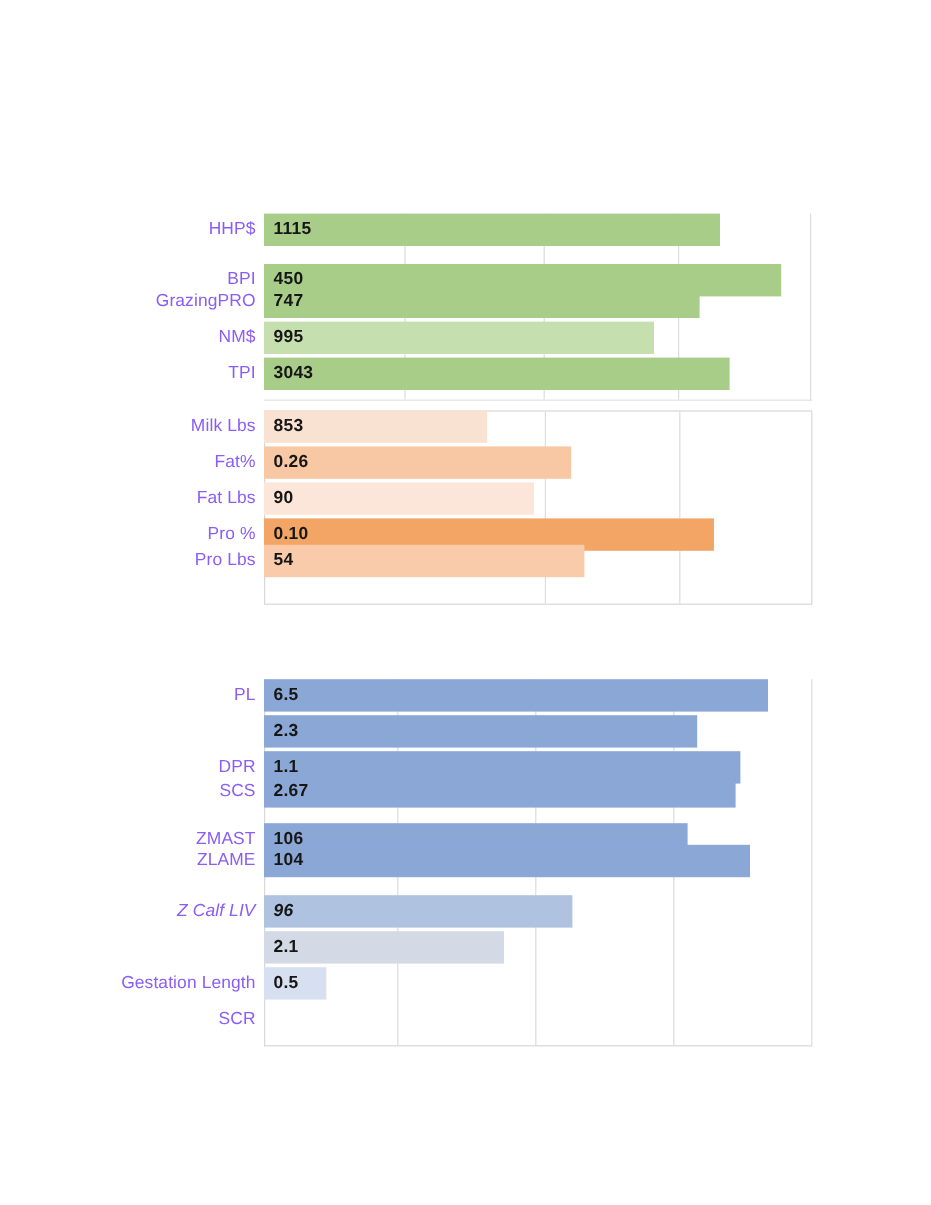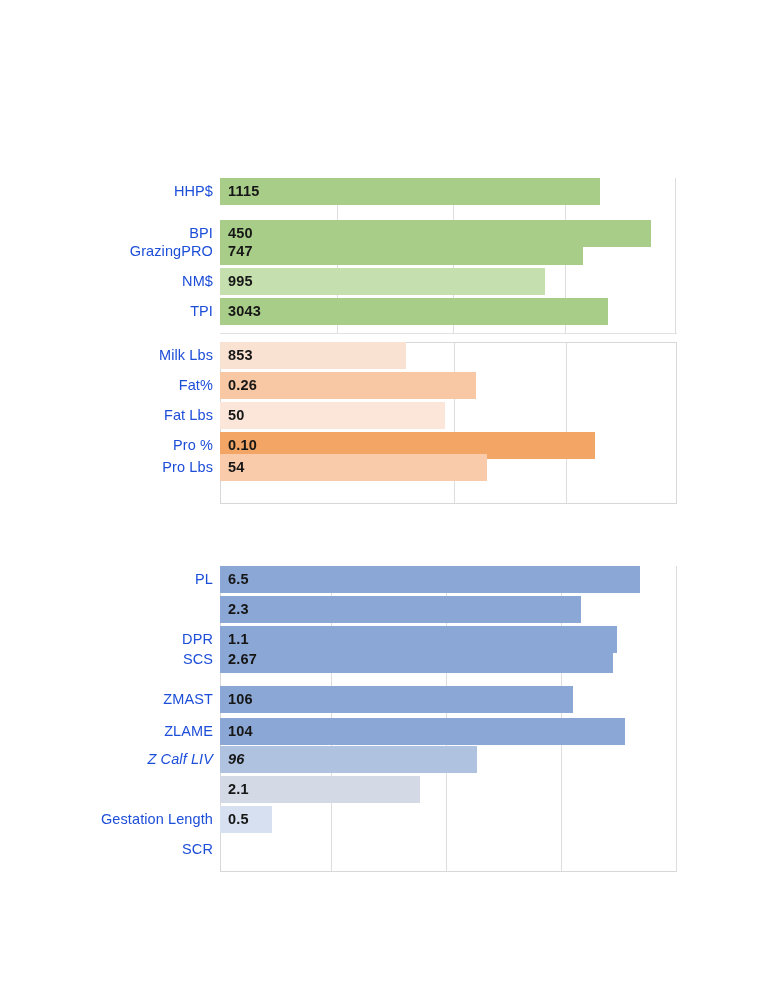--- a/index.html
+++ b/index.html
@@ -77,21 +77,21 @@
     right: 0;
     height: 30px;
     display: block;
   }
 
   .row-label {
     position: absolute;
     left: 0;
     width: 128px;
     text-align: right;
-    color: #1d4ed8;
+    color: #8b5cf6;
     font-size: 14.5px;
     line-height: 27px;
     top: 0;
     white-space: nowrap;
     letter-spacing: 0.1px;
   }
 
   .bar-track {
     position: absolute;
     left: 135px;
@@ -189,21 +189,21 @@
           <div class="bar-track">
             <div class="bar" style="width: 256px; background: rgb(248, 199, 164);"></div>
           </div>
           <div class="bar-value">0.26</div>
         </div>
         <div class="row" style="top: 60px;">
           <div class="row-label">Fat Lbs</div>
           <div class="bar-track">
             <div class="bar" style="width: 225px; background: rgb(251, 230, 217);"></div>
           </div>
-          <div class="bar-value">50</div>
+          <div class="bar-value">90</div>
         </div>
         <div class="row" style="top: 90px;">
           <div class="row-label">Pro %</div>
           <div class="bar-track">
             <div class="bar" style="width: 375px; background: rgb(242, 165, 101);"></div>
           </div>
           <div class="bar-value">0.10</div>
         </div>
         <div class="row" style="top: 112px;">
           <div class="row-label">Pro Lbs</div>
@@ -250,21 +250,21 @@
           </div>
           <div class="bar-value">2.67</div>
         </div>
         <div class="row" style="top: 120px;">
           <div class="row-label">ZMAST</div>
           <div class="bar-track">
             <div class="bar" style="width: 353px; background: rgb(138, 167, 214);"></div>
           </div>
           <div class="bar-value">106</div>
         </div>
-        <div class="row" style="top: 152px;">
+        <div class="row" style="top: 138px;">
           <div class="row-label">ZLAME</div>
           <div class="bar-track">
             <div class="bar" style="width: 405px; background: rgb(138, 167, 214);"></div>
           </div>
           <div class="bar-value">104</div>
         </div>
         <div class="row" style="top: 180px; font-style: italic;">
           <div class="row-label">Z Calf LIV</div>
           <div class="bar-track">
             <div class="bar" style="width: 257px; background: rgb(175, 194, 224);"></div>

